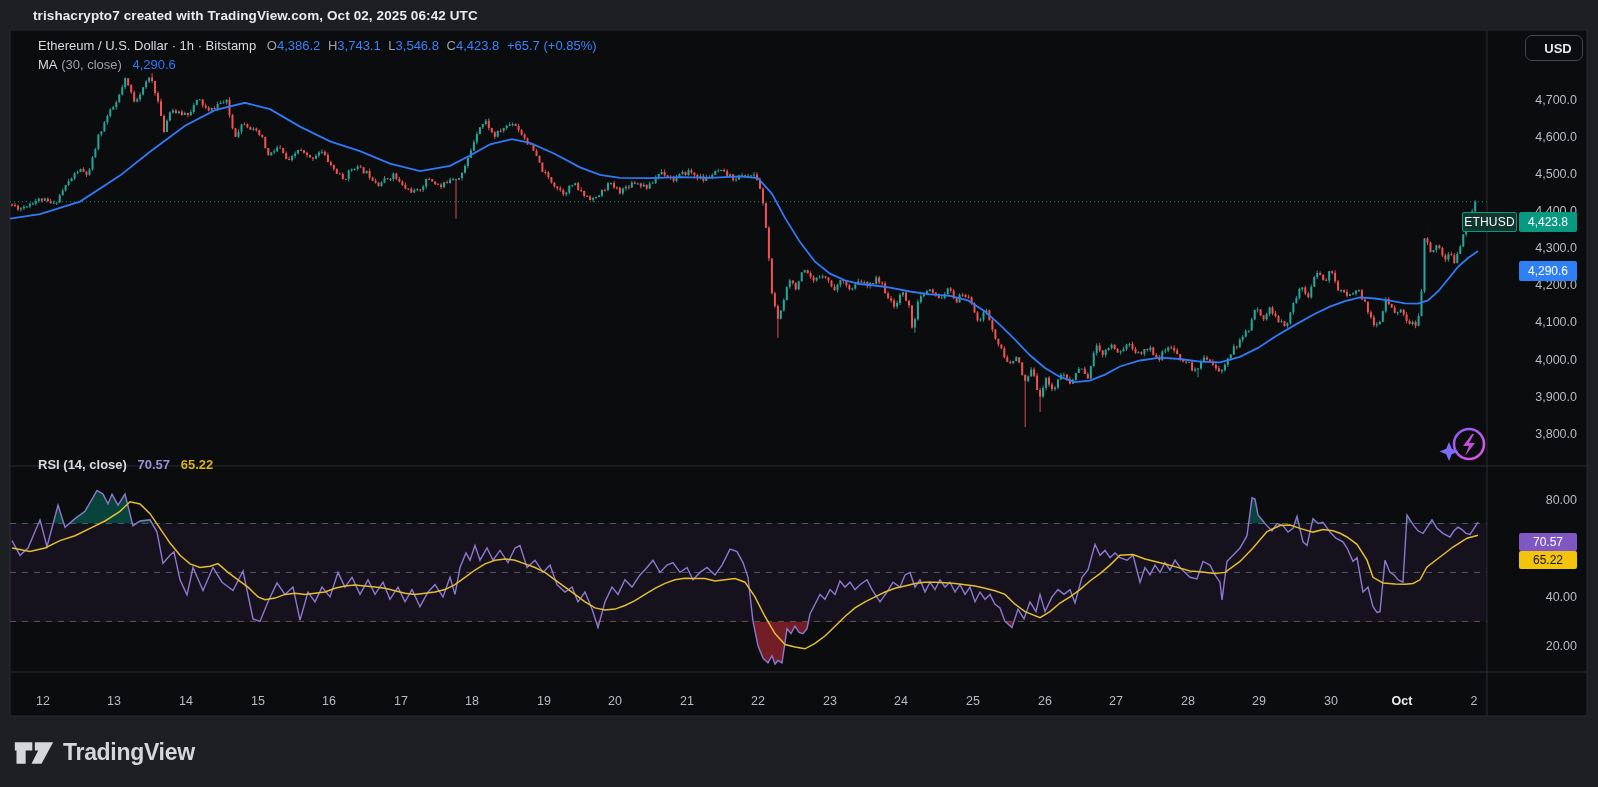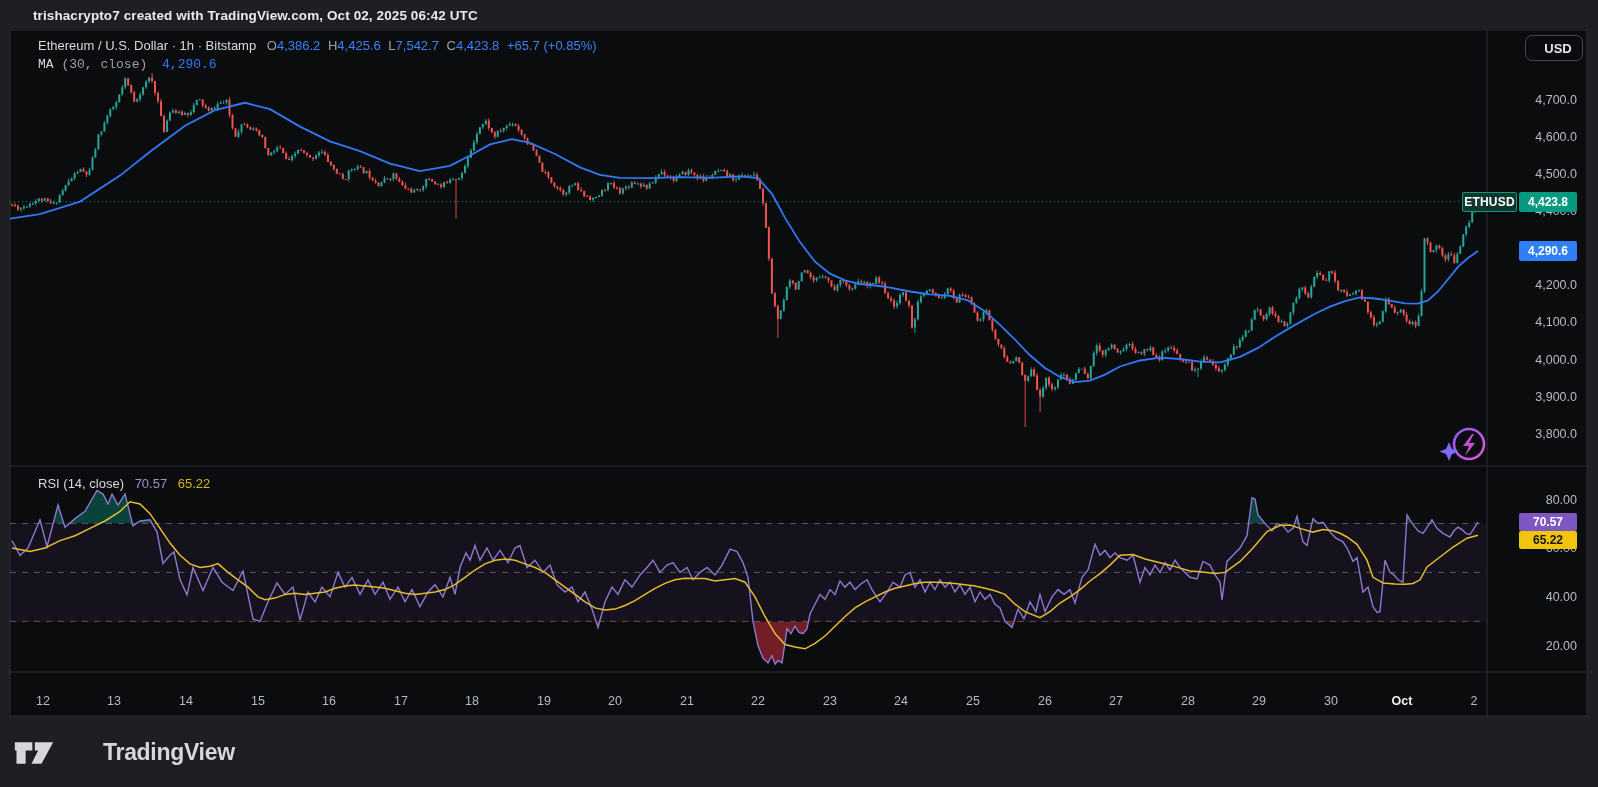--- a/index.html
+++ b/index.html
@@ -10,50 +10,50 @@
     -webkit-font-smoothing:antialiased;
   }
   #chart-svg{position:absolute;left:0;top:0;z-index:1;}
   .overlay{position:absolute;z-index:2;}
   
   #topbar{left:0;top:0;width:1598px;height:30px;background:#1e1f22;display:flex;align-items:center;padding-left:16px;}
   #topbar .wm{margin-left:17px;font-size:13.5px;font-weight:600;color:#e9eaec;letter-spacing:.1px;}
   
   .legend{left:38px;color:#d6d9de;font-size:13px;white-space:nowrap;}
   #legend-main{top:38px;}
-  #legend-ma{top:57px;font-family:Liberation Mono, monospace;}
-  #legend-rsi{top:476px;}
+  #legend-ma{top:57px;}
+  #legend-rsi{top:457px;font-weight:bold;}
   .legend .gray{color:#9ba0ab;}
   .legend .val-up{color:#3b82f6;}
   .legend .gap{display:inline-block;width:7px;}
   .legend .gap-s{display:inline-block;width:4px;}
   #legend-ma .ma-val{color:#3179f6;}
   #legend-rsi .rsi-val{color:#9d8ed6;}
   #legend-rsi .rsima-val{color:#d9b418;}
   
   #usd-btn{
     left:1525px;top:35px;width:58px;height:26px;border:1px solid #42464f;border-radius:7px;
     box-sizing:border-box;display:flex;align-items:center;justify-content:center;
     color:#e4e6ea;font-size:13px;font-weight:700;cursor:pointer;background:transparent;padding-left:8px;
   }
   
   .axis-label{
     height:20px;border-radius:2px;display:flex;align-items:center;justify-content:center;
-    font-size:12px;font-weight:700;color:#fff;box-sizing:border-box;
+    font-size:12px;font-weight:400;color:#fff;box-sizing:border-box;margin-top:20px;
   }
   #lbl-symbol{left:1462px;top:192px;width:55px;background:#10362e;border:1px solid #089981;letter-spacing:.2px;}
   #lbl-last{left:1519px;top:192px;width:58px;background:#089981;}
   #lbl-ma{left:1519px;top:241px;width:58px;background:#2f7ff6;}
   #lbl-rsi{left:1519px;top:513px;width:58px;height:18px;background:#7e57c2;}
   #lbl-rsima{left:1519px;top:531px;width:58px;height:18px;background:#f2c40e;color:#141414;}
   
   #bolt-wrap{left:1436px;top:420px;width:54px;height:48px;cursor:pointer;}
   
   #bottombar{left:0;top:718px;width:1598px;height:69px;background:#1e1f22;display:flex;align-items:center;}
-  #tv-logo{margin-left:14px;display:flex;align-items:center;cursor:pointer;gap:40px;}
+  #tv-logo{margin-left:14px;display:flex;align-items:center;cursor:pointer;}
   #tv-logo .logotype{margin-left:9px;font-size:23px;font-weight:700;color:#d6d7da;letter-spacing:-0.3px;}
 </style>
 </head>
 <body>
 
 <div id="app">
 
   <svg id="chart-svg" width="1598" height="787" viewBox="0 0 1598 787">
     <defs>
       <clipPath id="clip-price">
@@ -151,22 +151,22 @@
       </g>
   </svg>
 
   <div id="topbar" class="overlay">
     <span class="wm">trishacrypto7 created with TradingView.com, Oct 02, 2025 06:42 UTC</span>
   </div>
 
   <div id="legend-main" class="overlay legend">
     <span>Ethereum / U.S. Dollar · 1h · Bitstamp</span><span class="gap"></span>
     <span class="gray">O</span><span class="val-up">4,386.2</span><span class="gap-s"></span>
-    <span class="gray">H</span><span class="val-up">4,425.6</span><span class="gap-s"></span>
-    <span class="gray">L</span><span class="val-up">7,542.7</span><span class="gap-s"></span>
+    <span class="gray">H</span><span class="val-up">3,743.1</span><span class="gap-s"></span>
+    <span class="gray">L</span><span class="val-up">3,546.8</span><span class="gap-s"></span>
     <span class="gray">C</span><span class="val-up">4,423.8</span><span class="gap-s"></span>
     <span class="val-up">+65.7 (+0.85%)</span>
   </div>
 
   <div id="legend-ma" class="overlay legend">
     <span>MA</span>&nbsp;<span class="gray">(30, close)</span><span class="gap"></span>
     <span class="ma-val">4,290.6</span>
   </div>
 
   <div id="legend-rsi" class="overlay legend">

